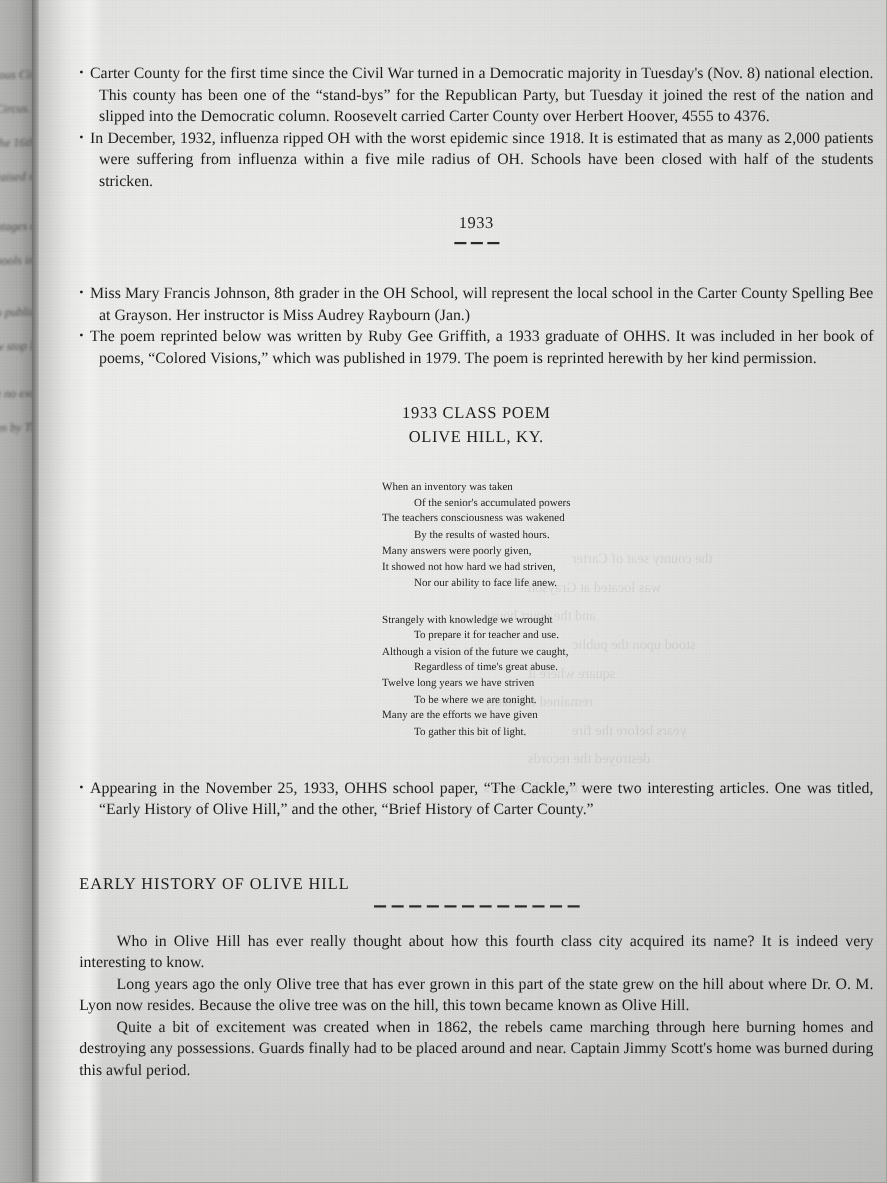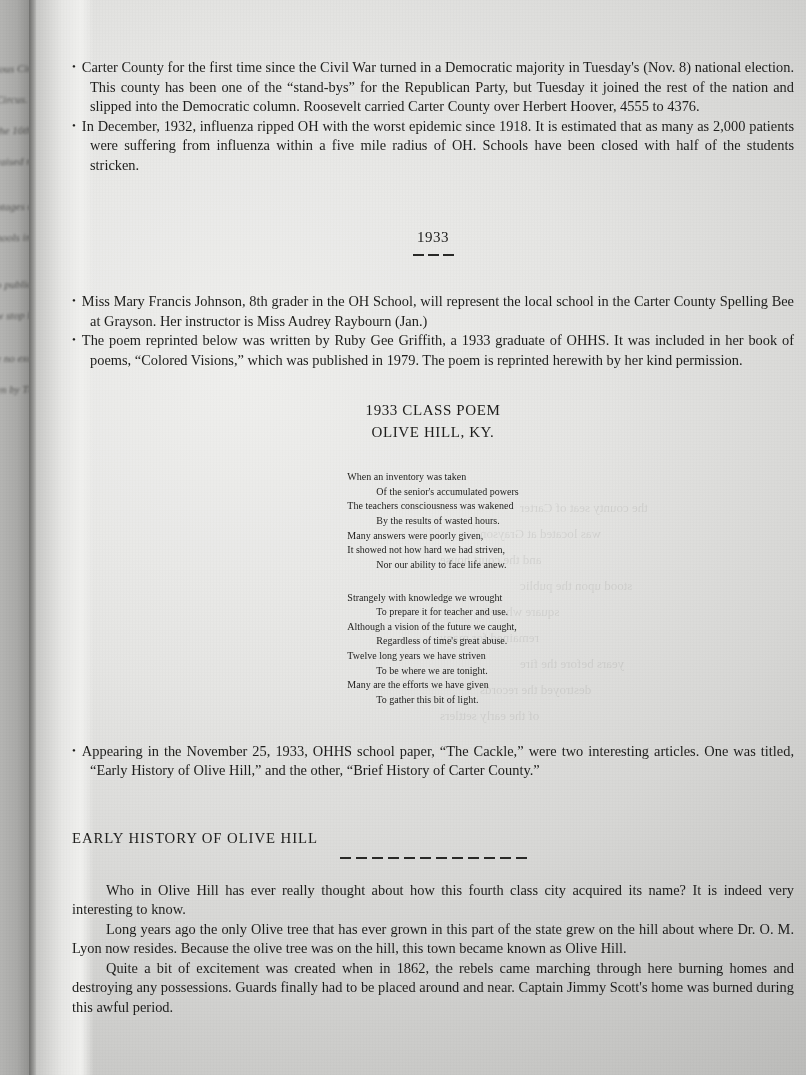--- a/index.html
+++ b/index.html
@@ -100,21 +100,21 @@
   }
   .para .bullet {
     font-size: 11px;
     vertical-align: 2px;
     padding-right: 6px;
   }
 
   
   .year-block {
     text-align: center;
-    margin-top: 52px;
+    margin-top: 18px;
     margin-bottom: 36px;
   }
   .year-block .year {
     font-size: 15px;
     letter-spacing: 0.5px;
   }
   .dash-rule {
     display: flex;
     justify-content: center;
     gap: 4px;

